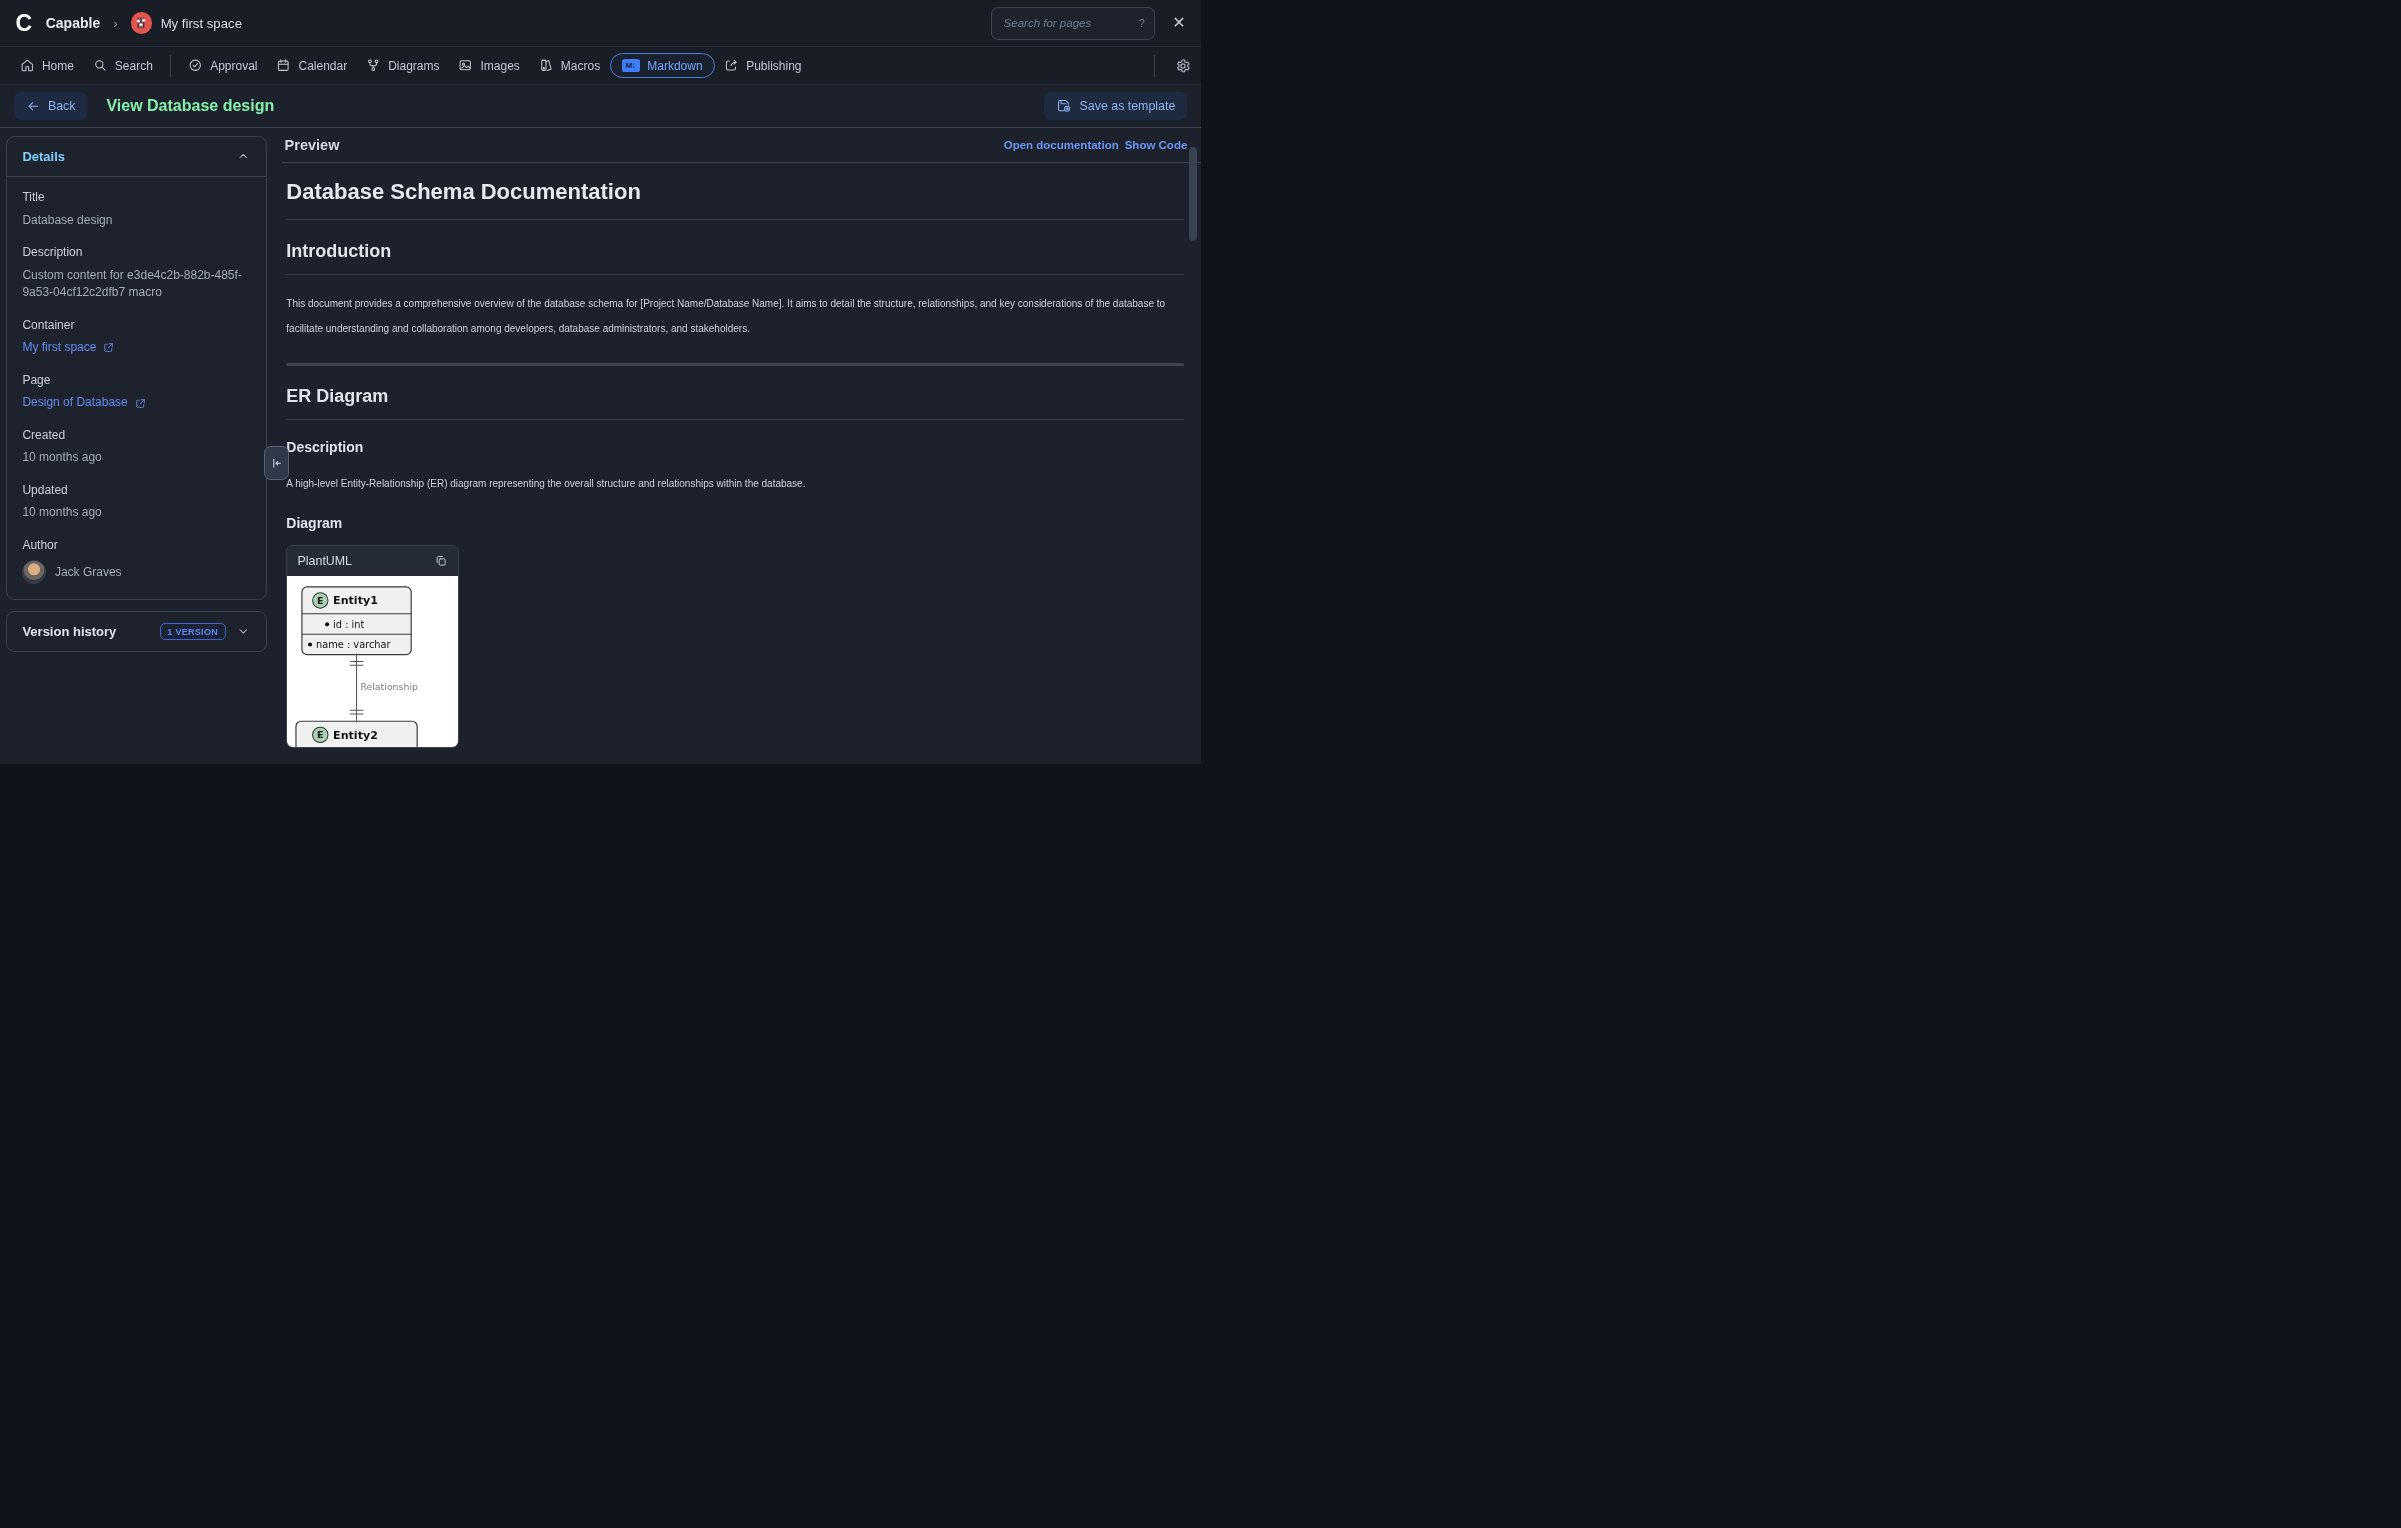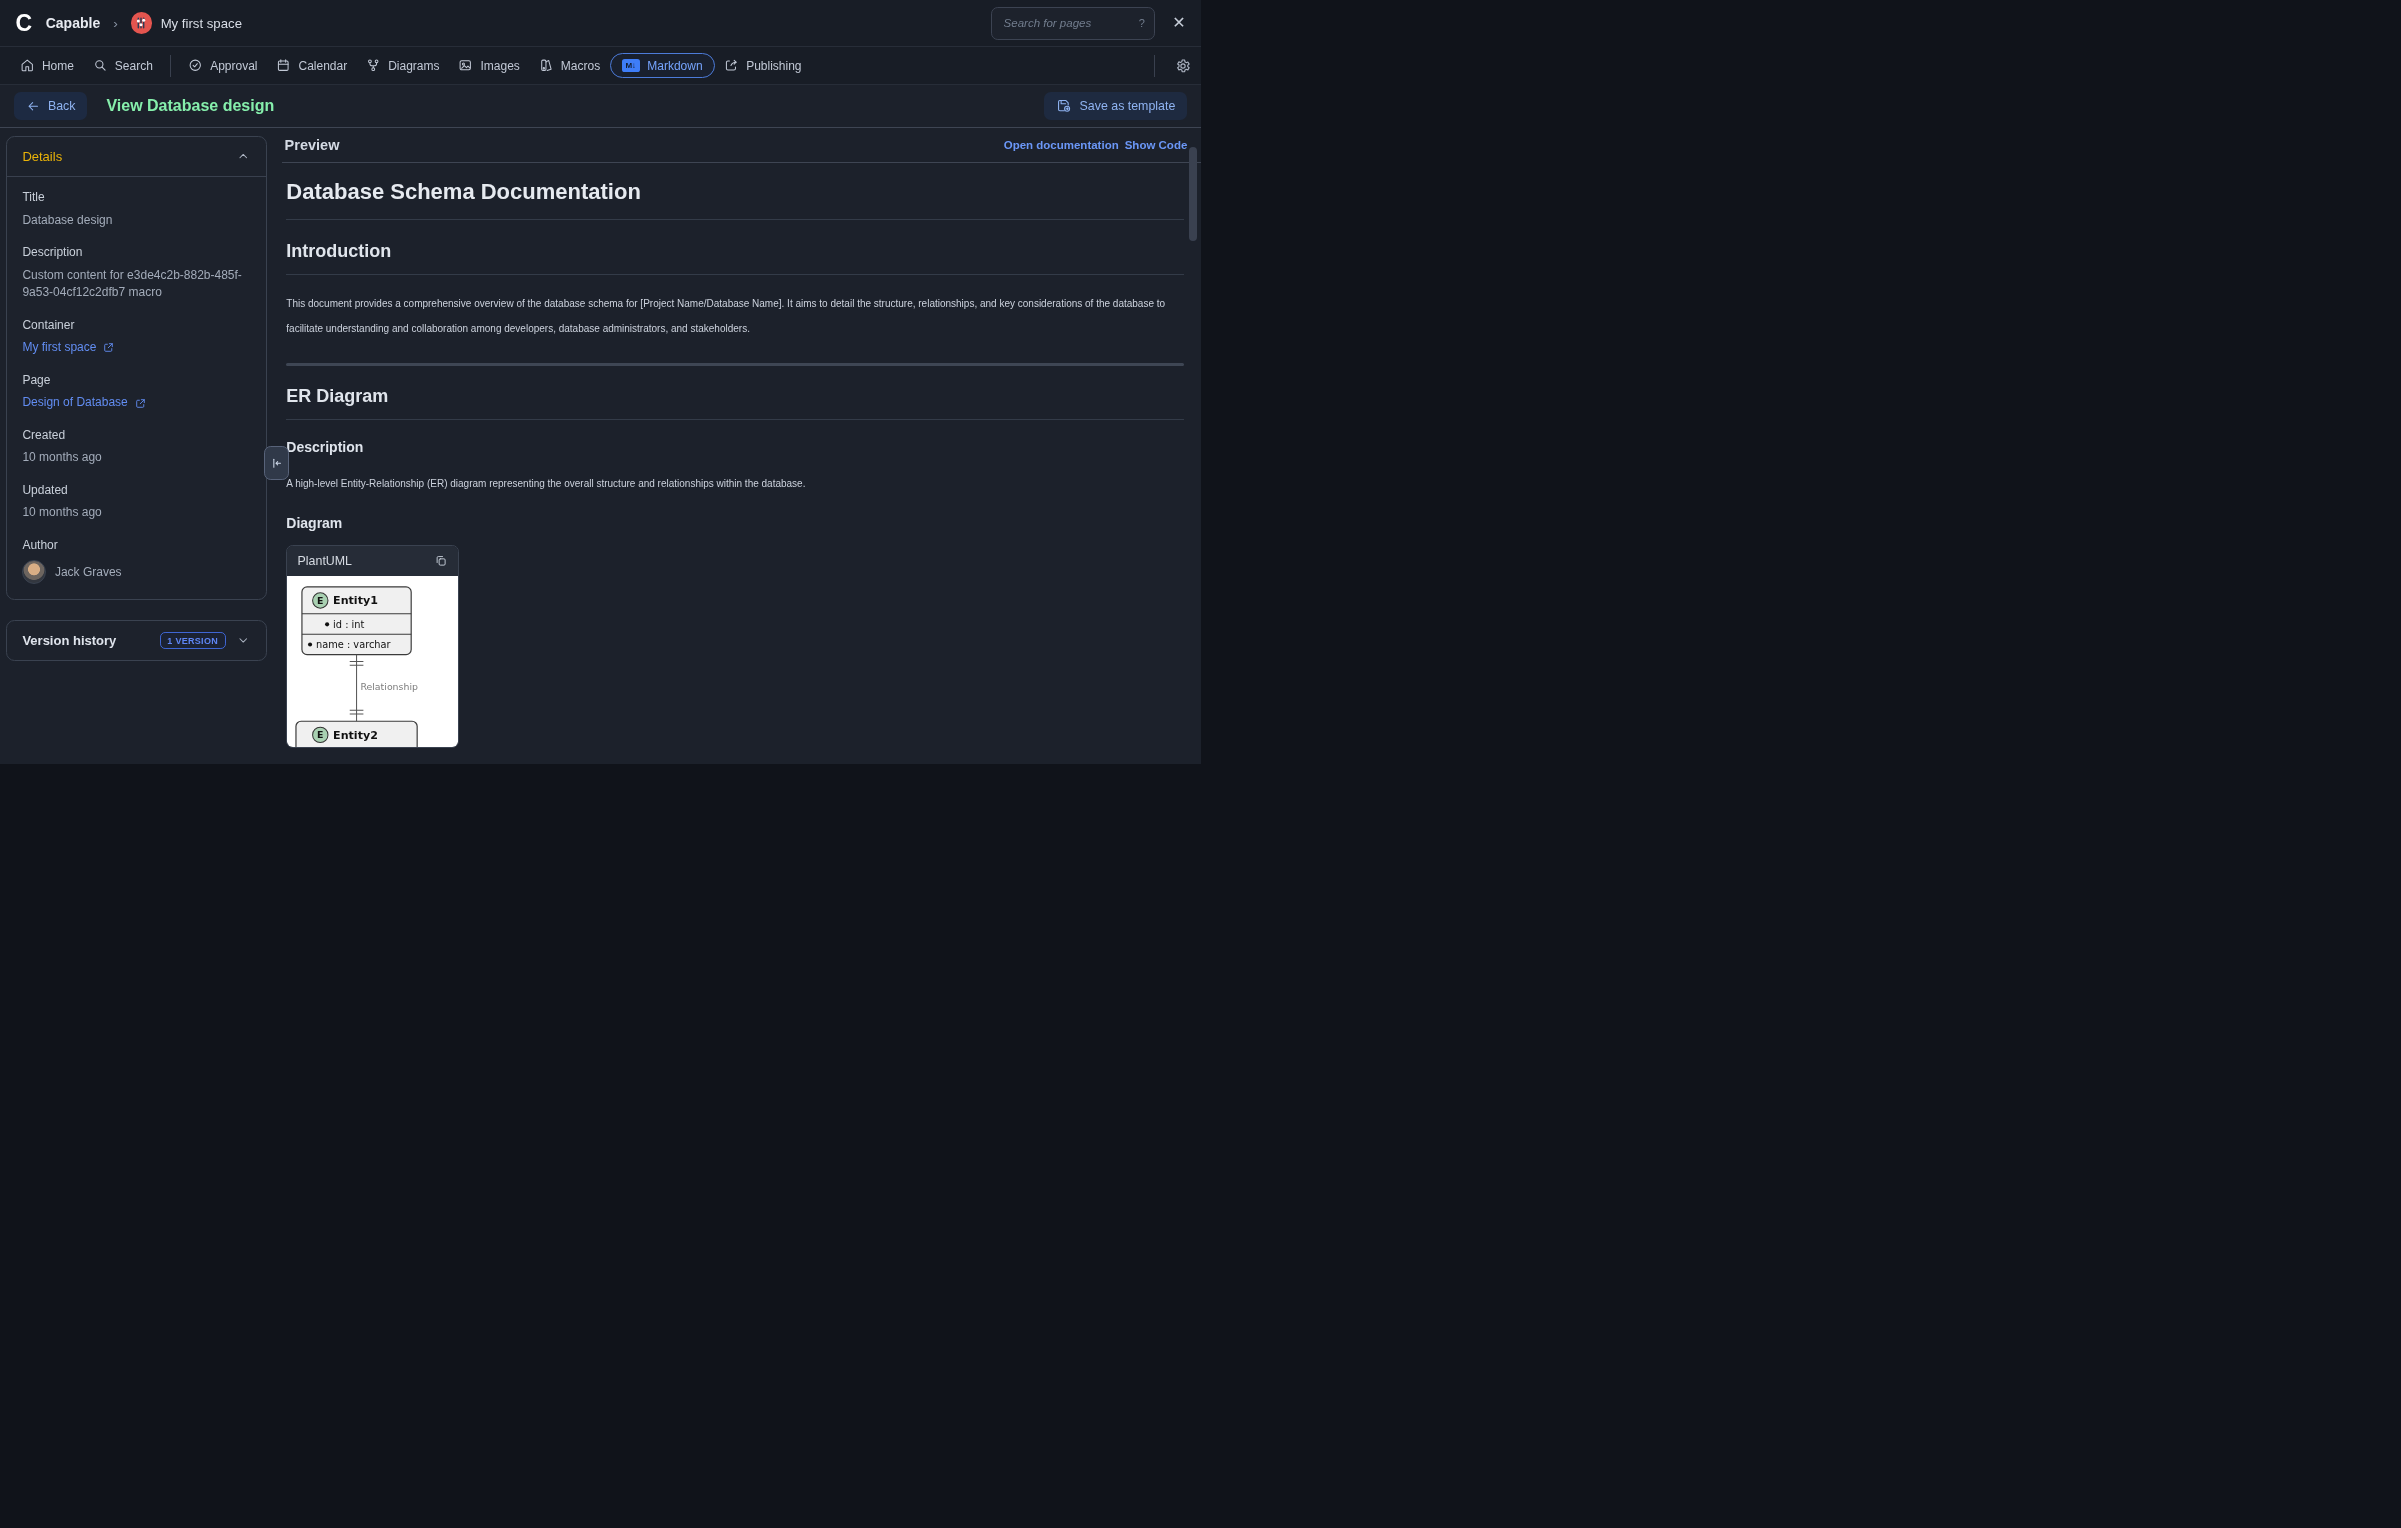--- a/index.html
+++ b/index.html
@@ -42,30 +42,30 @@
   .back-btn{display:flex;gap:7.7px;align-items:center;background:#1d2a42;color:#8fb3f1;font-size:12.4px;
     padding:6.8px 12px;border-radius:6.8px;cursor:pointer;}
   .page-title{font-size:16px;font-weight:700;color:#86efac;margin-left:19px;}
   .save-btn{margin-left:auto;display:flex;gap:7.7px;align-items:center;background:#1e2a40;color:#8fb3f1;
     font-size:12.4px;padding:6.8px 12px;border-radius:6.8px;cursor:pointer;}
 
   
   .sidebar{position:absolute;left:6px;top:136px;width:261px;}
   .card{background:#1d222c;border:0.9px solid #3a4250;border-radius:8.5px;box-sizing:border-box;}
   .card-head{display:flex;justify-content:space-between;align-items:center;padding:12px 15.4px;border-bottom:0.9px solid #39404e;}
-  .card-head .t{font-size:13px;font-weight:400;color:#eab308;}
+  .card-head .t{font-size:13px;font-weight:700;color:#7dd3fc;}
   .card-head .chev{color:#aeb6c4;}
   .fields{padding:13px 15.4px 15.4px;display:flex;flex-direction:column;gap:16px;font-size:12px;}
   .field .flbl{color:#c9d0da;margin-bottom:7.7px;}
   .field .fval{color:#a3acba;line-height:1.45;word-wrap:break-word;}
   .blue-link{color:#628df2;display:inline-flex;align-items:center;gap:6px;cursor:pointer;}
   .author-row{display:flex;align-items:center;gap:8.5px;color:#a3acba;}
   .avatar{width:22px;height:22px;border-radius:50%;flex:0 0 auto;
     background:radial-gradient(circle at 50% 38%,#d9ae85 0 32%,#6d655f 36% 58%,#33373f 62%);border:0.9px solid #3a4250;}
-  .vh-card{margin-top:20px;display:flex;align-items:center;gap:10.3px;padding:11px 15.4px;}
+  .vh-card{margin-top:11px;display:flex;align-items:center;gap:10.3px;padding:11px 15.4px;}
   .vh-title{flex:1;font-size:13px;font-weight:700;color:#dfe4ec;}
   .vh-badge{border:1.3px solid #3f66d4;color:#5f86f5;background:#1b2233;border-radius:5.1px;
     font-size:9px;font-weight:700;letter-spacing:0.3px;padding:2.6px 6.8px;}
   .vh-chev{color:#aeb6c4;cursor:pointer;}
 
   .collapse-handle{position:absolute;left:264px;top:446px;width:23px;height:32px;background:#303949;
     border:0.9px solid #58637a;border-radius:6.8px;display:flex;align-items:center;justify-content:center;
     color:#cfd9ea;cursor:pointer;z-index:5;}
 
   

